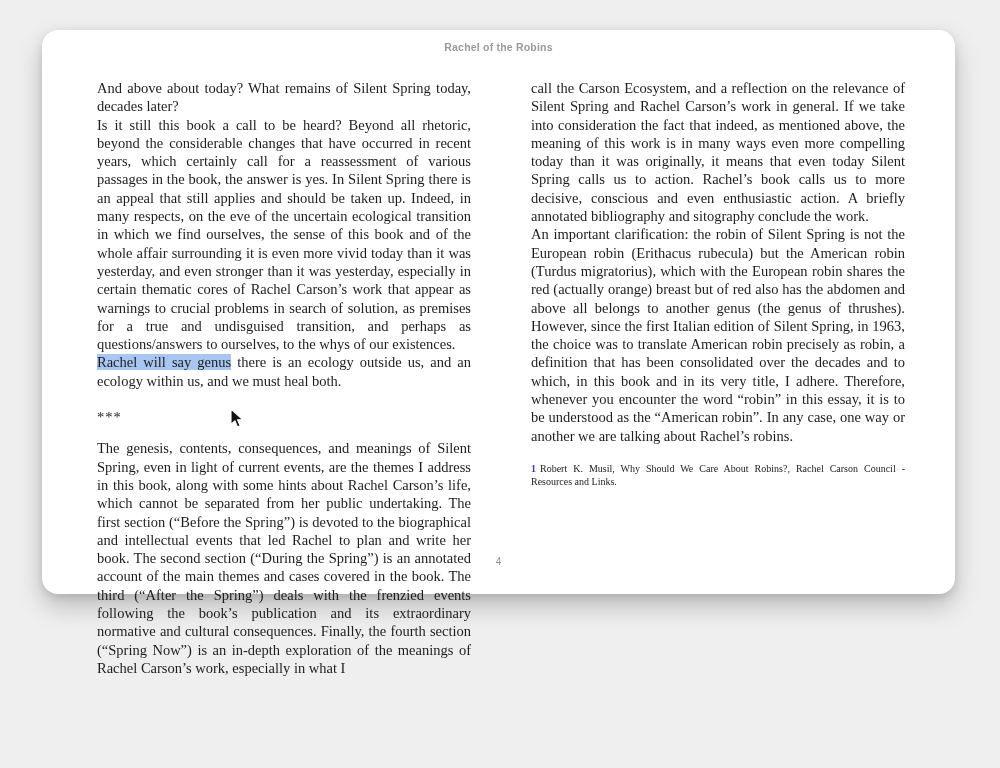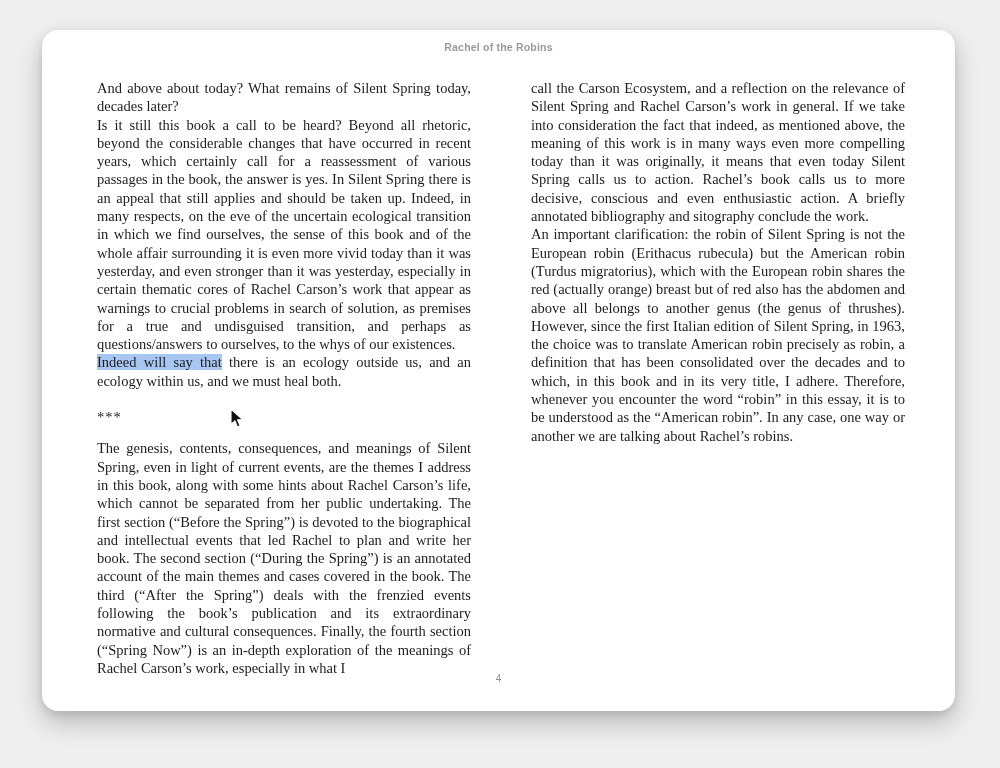--- a/index.html
+++ b/index.html
@@ -4,21 +4,21 @@
 <style>
   html, body { margin: 0; padding: 0; }
   body {
     width: 1000px; height: 768px;
     background: var(--bg_color, #f0eff0);
     position: relative; overflow: hidden;
     font-family: "Liberation Serif", serif;
   }
   .page {
     position: absolute; left: 42px; top: 30px;
-    width: 913px; height: 681px;
+    width: 913px; height: 564px;
     background: var(--paper_color, #ffffff);
     border-radius: 16px;
     box-shadow: 0 12px 26px rgba(0,0,0,.22), 0 3px 8px rgba(0,0,0,.10);
   }
   .running-header {
     position: absolute; top: 11px; left: 0; right: 0;
     text-align: center;
     font-family: "Liberation Sans", sans-serif;
     font-size: 10.5px; font-weight: 700; letter-spacing: .2px;
     color: var(--header_color, #9a9a9a);
@@ -57,27 +57,28 @@
 </style>
 </head>
 <body style="--bg_color: #f0eff0; --paper_color: #ffffff; --text_color: #1d1d1d; --header_color: #9a9a9a; --page_number_color: #8f8f8f; --highlight_color: #a8c6f2; --footnote_marker_color: #3d3c94;">
 
 <div class="page">
   <div class="running-header">Rachel of the Robins</div>
   <div class="columns">
     <div class="column" id="left-col">
         <p class="para"><span>And above about today? What remains of Silent Spring today, decades later?</span></p>
         <p class="para"><span>Is it still this book a call to be heard? Beyond all rhetoric, beyond the considerable changes that have occurred in recent years, which certainly call for a reassessment of various passages in the book, the answer is yes. In Silent Spring there is an appeal that still applies and should be taken up. Indeed, in many respects, on the eve of the uncertain ecological transition in which we find ourselves, the sense of this book and of the whole affair surrounding it is even more vivid today than it was yesterday, and even stronger than it was yesterday, especially in certain thematic cores of Rachel Carson’s work that appear as warnings to crucial problems in search of solution, as premises for a true and undisguised transition, and perhaps as questions/answers to ourselves, to the whys of our existences.</span></p>
-        <p class="para"><span class="hl">Indeed will say that</span><span> there is an ecology outside us, and an ecology within us, and we must heal both.</span></p>
+        <p class="para"><span class="hl">Rachel will say genus</span><span> there is an ecology outside us, and an ecology within us, and we must heal both.</span></p>
         <div class="sep">***</div>
         <p class="para"><span>The genesis, contents, consequences, and meanings of Silent Spring, even in light of current events, are the themes I address in this book, along with some hints about Rachel Carson’s life, which cannot be separated from her public undertaking. The first section (“Before the Spring”) is devoted to the biographical and intellectual events that led Rachel to plan and write her book. The second section (“During the Spring”) is an annotated account of the main themes and cases covered in the book. The third (“After the Spring”) deals with the frenzied events following the book’s publication and its extraordinary normative and cultural consequences. Finally, the fourth section (“Spring Now”) is an in-depth exploration of the meanings of Rachel Carson’s work, especially in what I</span></p>
       </div>
     <div class="column" id="right-col">
         <p class="para"><span>call the Carson Ecosystem, and a reflection on the relevance of Silent Spring and Rachel Carson’s work in general. If we take into consideration the fact that indeed, as mentioned above, the meaning of this work is in many ways even more compelling today than it was originally, it means that even today Silent Spring calls us to action. Rachel’s book calls us to more decisive, conscious and even enthusiastic action. A briefly annotated bibliography and sitography conclude the work.</span></p>
         <p class="para"><span>An important clarification: the robin of Silent Spring is not the European robin (</span><span class="it">Erithacus rubecula</span><span>) but the American robin (</span><span class="it">Turdus migratorius</span><span>), which with the European robin shares the red (actually orange) breast but of red also has the abdomen and above all belongs to another genus (the genus of thrushes). However, since the first Italian edition of Silent Spring, in 1963, the choice was to translate </span><span class="it">American robin</span><span> precisely as robin, a definition that has been consolidated over the decades and to which, in this book and in its very title, I adhere. Therefore, whenever you encounter the word “robin” in this essay, it is to be understood as the “</span><span class="it">American robin</span><span>”. In any case, one way or another we are talking about Rachel’s robins.</span></p>
+        <div class="footnote"><span class="fn-marker">1</span><span>Robert K. Musil, </span><span class="it">Why Should We Care About Robins?</span><span>, Rachel Carson Council - Resources and Links.</span></div>
       </div>
   </div>
   <div class="page-number">4</div>
 </div>
 
 <svg class="cursor" width="16" height="22" viewBox="0 0 16 22">
   <path d="M2 1 L2 16.2 L5.9 12.8 L8.5 18.9 L11.1 17.8 L8.5 11.8 L13.6 11.6 Z" fill="#111111" stroke="#ffffff" stroke-width="1.1" stroke-linejoin="round"></path>
 </svg>
 
 </body></html>

